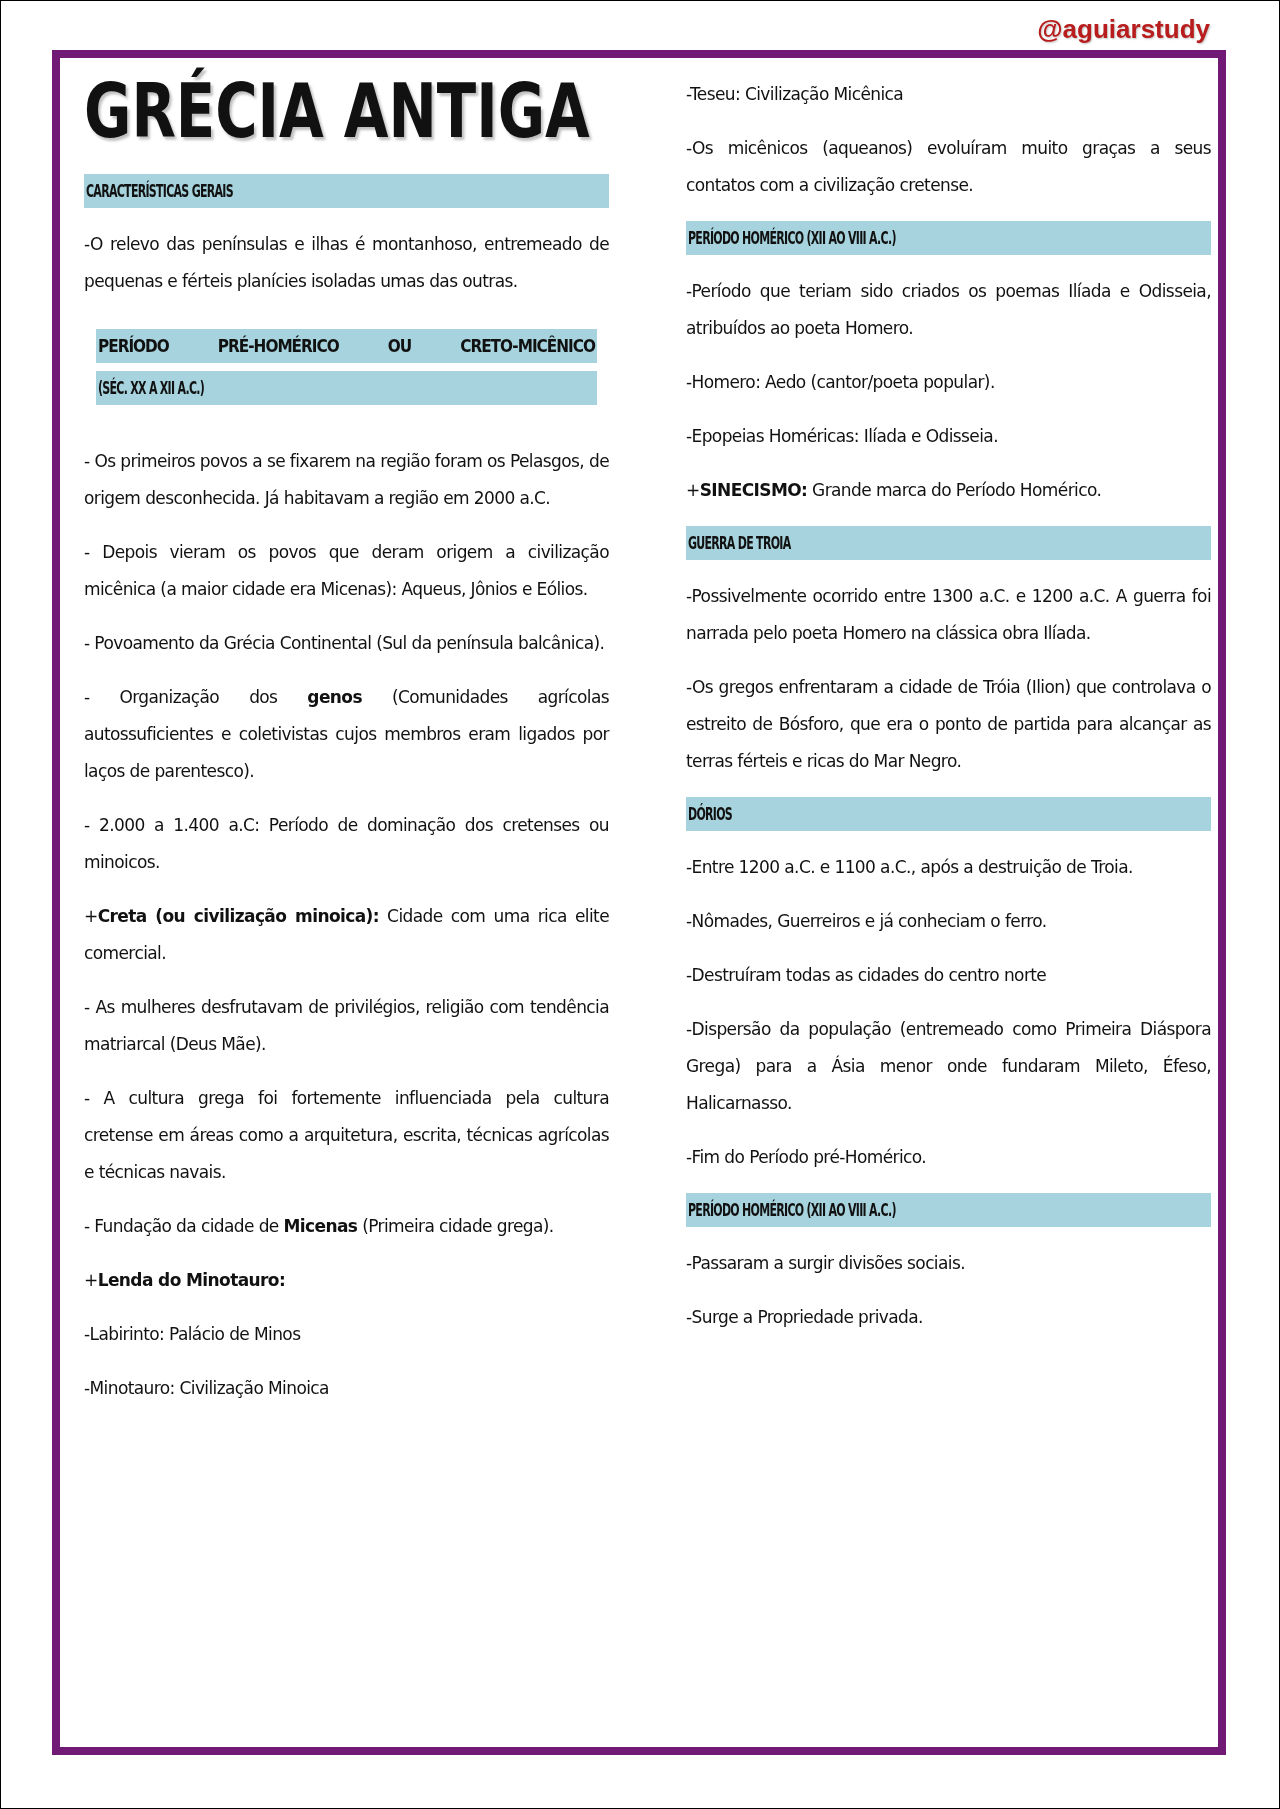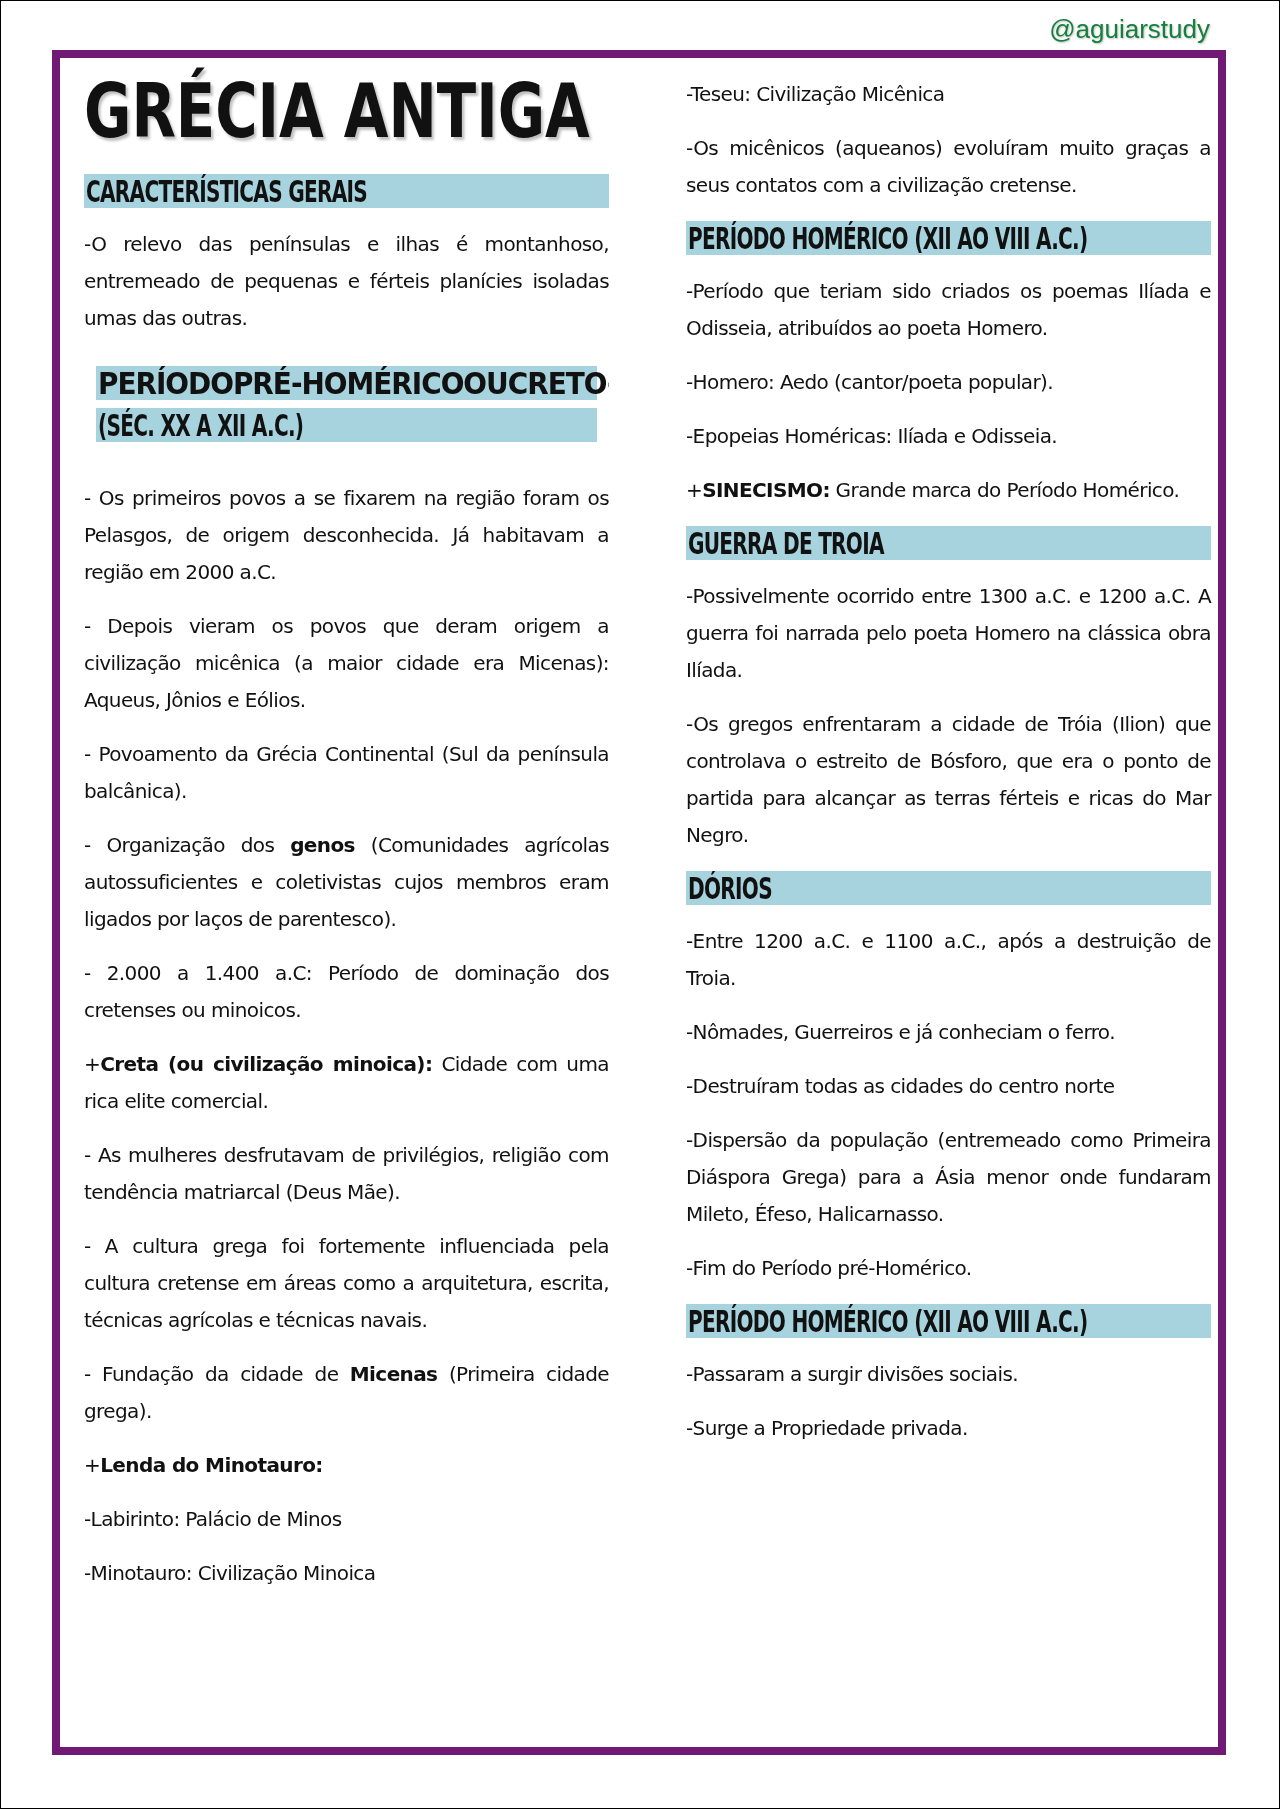--- a/index.html
+++ b/index.html
@@ -7,53 +7,53 @@
     width: 1280px; height: 1809px; background: #ffffff;
     font-family: "DejaVu Sans", sans-serif; color: #111;
     position: relative; overflow: hidden;
   }
   .outer-frame {
     position: absolute; left: 0; top: 0; width: 1278px; height: 1807px;
     border: 1px solid #000;
   }
   .watermark {
     position: absolute; right: 70px; top: 14px;
-    font-family: "Liberation Sans", sans-serif; font-weight: normal;
-    font-size: 26px; color: #15803d;
+    font-family: "Liberation Sans", sans-serif; font-weight: bold;
+    font-size: 26px; color: #b91c1c;
     text-shadow: 1px 1px 2px rgba(0,0,0,0.25);
   }
   .page {
     position: absolute; left: 52px; top: 50px; width: 1174px; height: 1705px;
     border: 8px solid #701a75; box-sizing: border-box;
   }
   .col {
     position: absolute; top: 0; width: 525px;
   }
   .col-left { left: 24px; }
   .col-right { left: 626px; }
   .main-title {
     font-family: "DejaVu Sans", sans-serif; font-weight: bold;
     font-size: 74px; letter-spacing: 0px; line-height: 1; margin: 16px 0 26px 0;
     transform: scaleX(0.78); transform-origin: left center;
     text-shadow: 3px 3px 3px rgba(0,0,0,0.25); white-space: nowrap;
   }
   .sec-head {
     background: #a6d3dd; color: #111;
     font-family: "DejaVu Sans Condensed", "DejaVu Sans", sans-serif;
-    font-weight: bold; font-size: 31px; line-height: 34px;
+    font-weight: bold; font-size: 17px; line-height: 34px;
     text-transform: uppercase; margin: 0 0 18px 0; padding: 0 2px;
     letter-spacing: -1px; white-space: nowrap; overflow: hidden;
   }
   .sec-head .sq { display: inline-block; transform: scaleX(0.72); transform-origin: left center; }
   .sec-head.two-line { line-height: 34px; white-space: normal; background: none; padding: 12px; }
   .sec-head.two-line .hl { display: block; background: #a6d3dd; margin-bottom: 8px; padding: 0 2px; white-space: nowrap; }
   .sec-head.two-line .hl.justify { display: flex; justify-content: space-between; }
   .sec-head.two-line .hl.justify span { display:inline-block; }
   p.item {
-    font-family: "DejaVu Sans", sans-serif; font-size: 20px; line-height: 37px;
+    font-family: "DejaVu Sans", sans-serif; font-size: 17px; line-height: 37px;
     margin: 0 0 17px 0; text-align: justify; letter-spacing: -0.6px;
   }
   p.item b { font-weight: bold; }
 </style>
 </head>
 <body>
 
 <div class="outer-frame"></div>
 <div class="watermark">@aguiarstudy</div>
 

